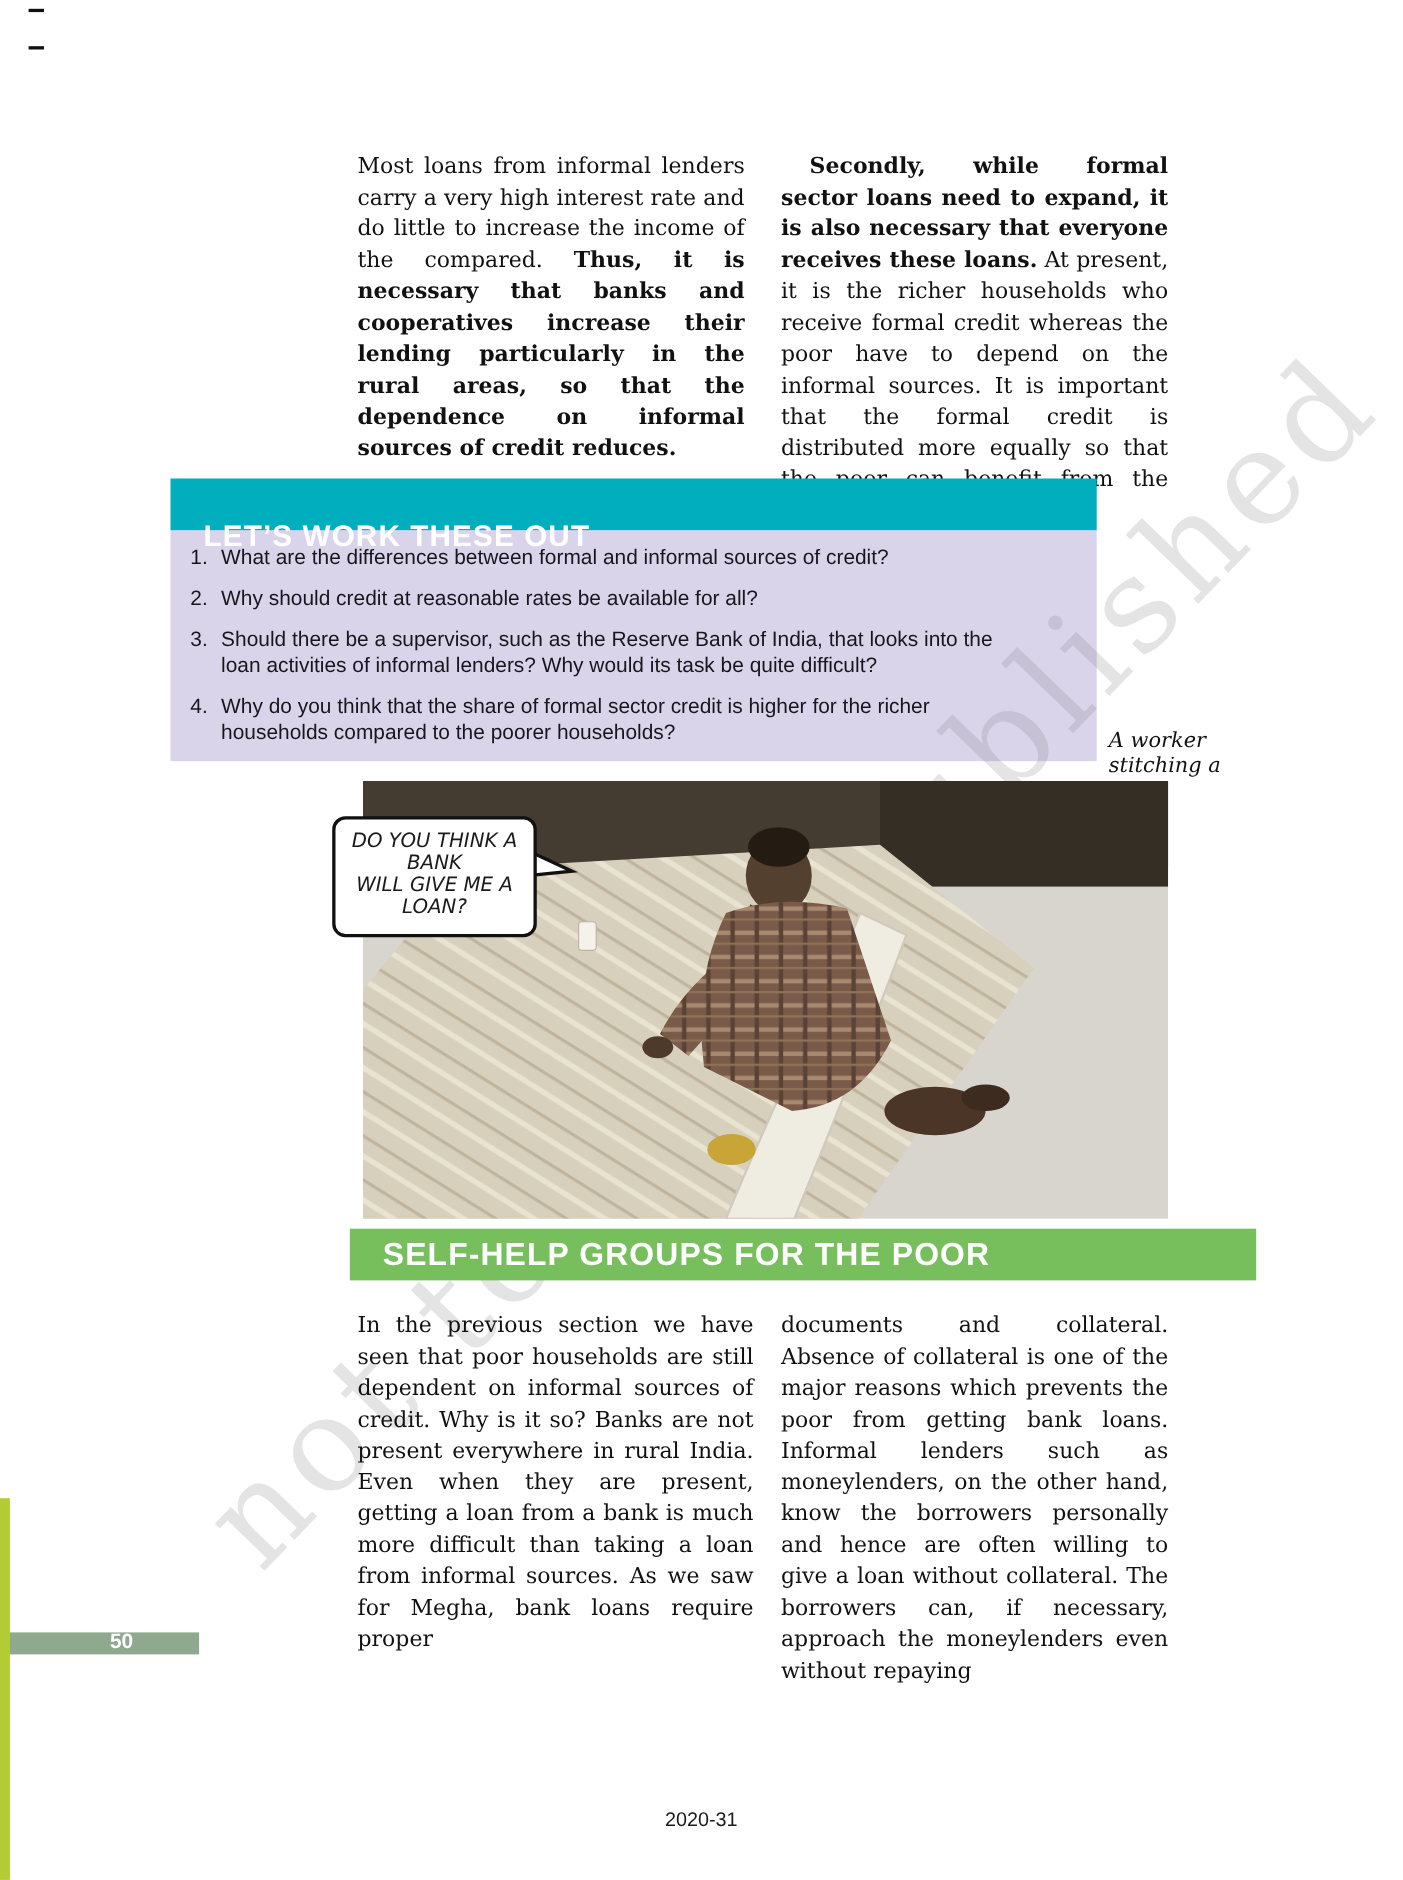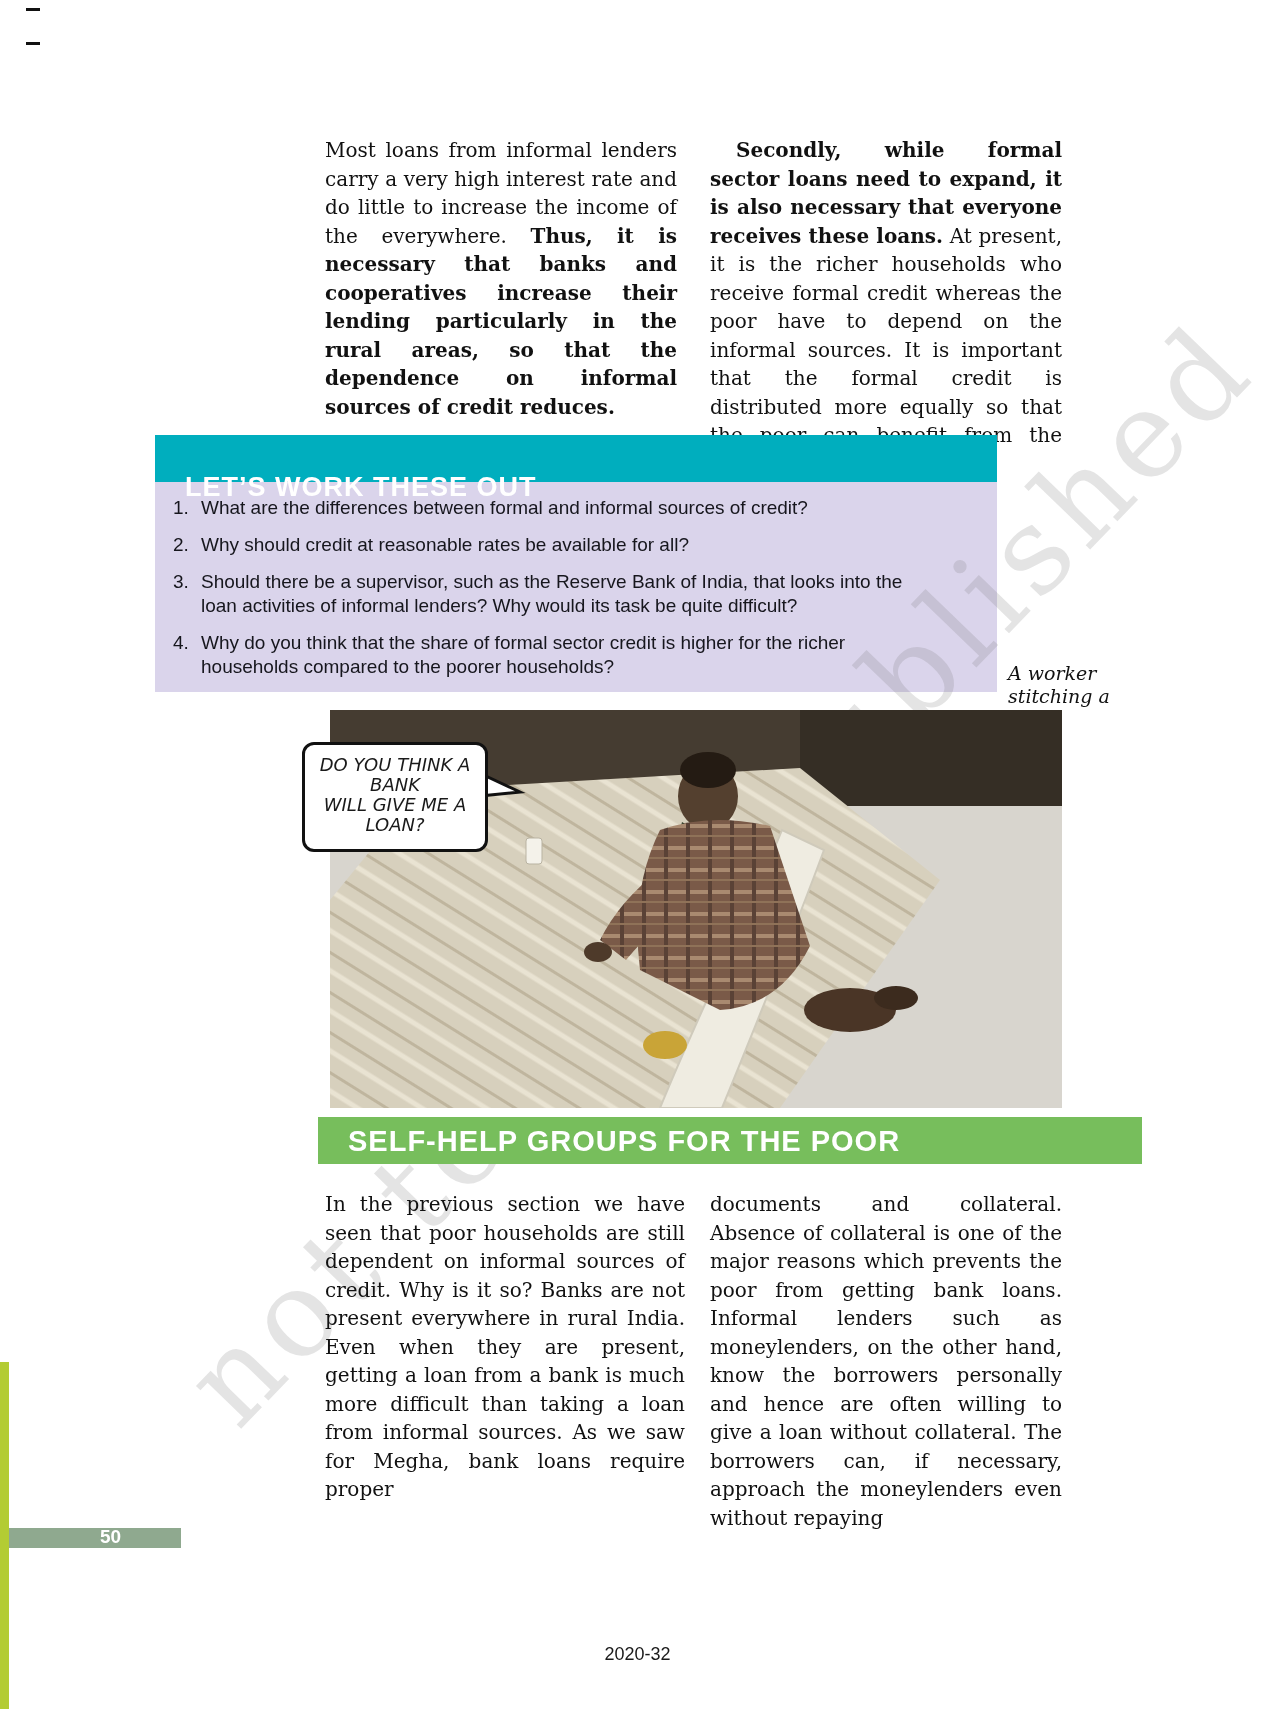--- a/index.html
+++ b/index.html
@@ -35,21 +35,21 @@
                background:#ffffff;border:3px solid #111;border-radius:12px;z-index:5;
                font-family:"DejaVu Sans",sans-serif;font-style:italic;font-size:18px;
                line-height:20px;text-align:center;padding:10px 6px 6px 6px;color:#1a1a1a;}
   #speech-tail{position:absolute;left:458px;top:756px;z-index:4;}
   
   #section-banner{position:absolute;left:318px;top:1117px;width:824px;height:47px;
                background:#77BE5C;z-index:3;}
   #section-banner-text{position:absolute;left:30px;top:8px;font-family:"Liberation Sans",sans-serif;
                font-weight:700;font-size:29px;color:#ffffff;letter-spacing:1px;white-space:nowrap;}
   
-  #footer-bar{position:absolute;left:0;top:1484px;width:181px;height:20px;background:#8FA98F;z-index:3;margin-top:44px;}
+  #footer-bar{position:absolute;left:0;top:1484px;width:181px;height:20px;background:#8FA98F;z-index:3;}
   #footer-page-number{position:absolute;left:100px;top:-2px;font-family:"Liberation Sans",sans-serif;
                font-weight:700;font-size:19px;color:#ffffff;}
   #footer-title{position:absolute;left:186px;top:1479px;font-family:"Liberation Sans",sans-serif;
                font-weight:700;color:#A6C31F;letter-spacing:1px;z-index:3;white-space:nowrap;}
   #footer-title .w{margin-right:16px;}
   #footer-title .cap{font-size:24px;}
   #footer-title .rest{font-size:17px;}
   #footer-year{position:absolute;left:0;top:1644px;width:100%;text-align:center;
                font-family:"Liberation Sans",sans-serif;font-size:18px;color:#1a1a1a;z-index:3;}
   
@@ -65,21 +65,21 @@
 <body>
 
 <div id="page">
 
   <div id="print-mark-1" class="print-mark"></div>
   <div id="print-mark-2" class="print-mark"></div>
 
   <div id="watermark">not to be republished</div>
 
   <div id="intro-col1" class="serifcol">
-    <p><span>Most loans from informal lenders carry a very high interest rate and do little to increase the income of the everywhere. </span><span class="b">Thus, it is necessary that banks and cooperatives increase their lending particularly in the rural areas, so that the dependence on informal sources of credit reduces.</span></p>
+    <p><span>Most loans from informal lenders carry a very high interest rate and do little to increase the income of the compared. </span><span class="b">Thus, it is necessary that banks and cooperatives increase their lending particularly in the rural areas, so that the dependence on informal sources of credit reduces.</span></p>
   </div>
   <div id="intro-col2" class="serifcol">
     <p><span class="b">Secondly, while formal sector loans need to expand, it is also necessary that everyone receives these loans.</span><span> At present, it is the richer households who receive formal credit whereas the poor have to depend on the informal sources. It is important that the formal credit is distributed more equally so that the poor can benefit from the cheaper loans.</span></p>
   </div>
 
   <div id="workout-bar">
     <div id="workout-title">LET’S WORK THESE OUT</div>
   </div>
   <div id="workout-box"></div>
   <ul id="workout-list">
@@ -152,17 +152,17 @@
   <div id="body-col1" class="serifcol">
     <p>In the previous section we have seen that poor households are still dependent on informal sources of credit. Why is it so? Banks are not present everywhere in rural India. Even when they are present, getting a loan from a bank is much more difficult than taking a loan from informal sources. As we saw for Megha, bank loans require proper</p>
   </div>
   <div id="body-col2" class="serifcol">
     <p>documents and collateral. Absence of collateral is one of the major reasons which prevents the poor from getting bank loans. Informal lenders such as moneylenders, on the other hand, know the borrowers personally and hence are often willing to give a loan without collateral. The borrowers can, if necessary, approach the moneylenders even without repaying</p>
   </div>
 
   <div id="footer-bar">
     <div id="footer-page-number">50</div>
   </div>
-  <div id="footer-year">2020-32</div>
+  <div id="footer-year">2020-31</div>
 
   <div id="spine-bar"></div>
 
 </div>
 
 </body></html>

